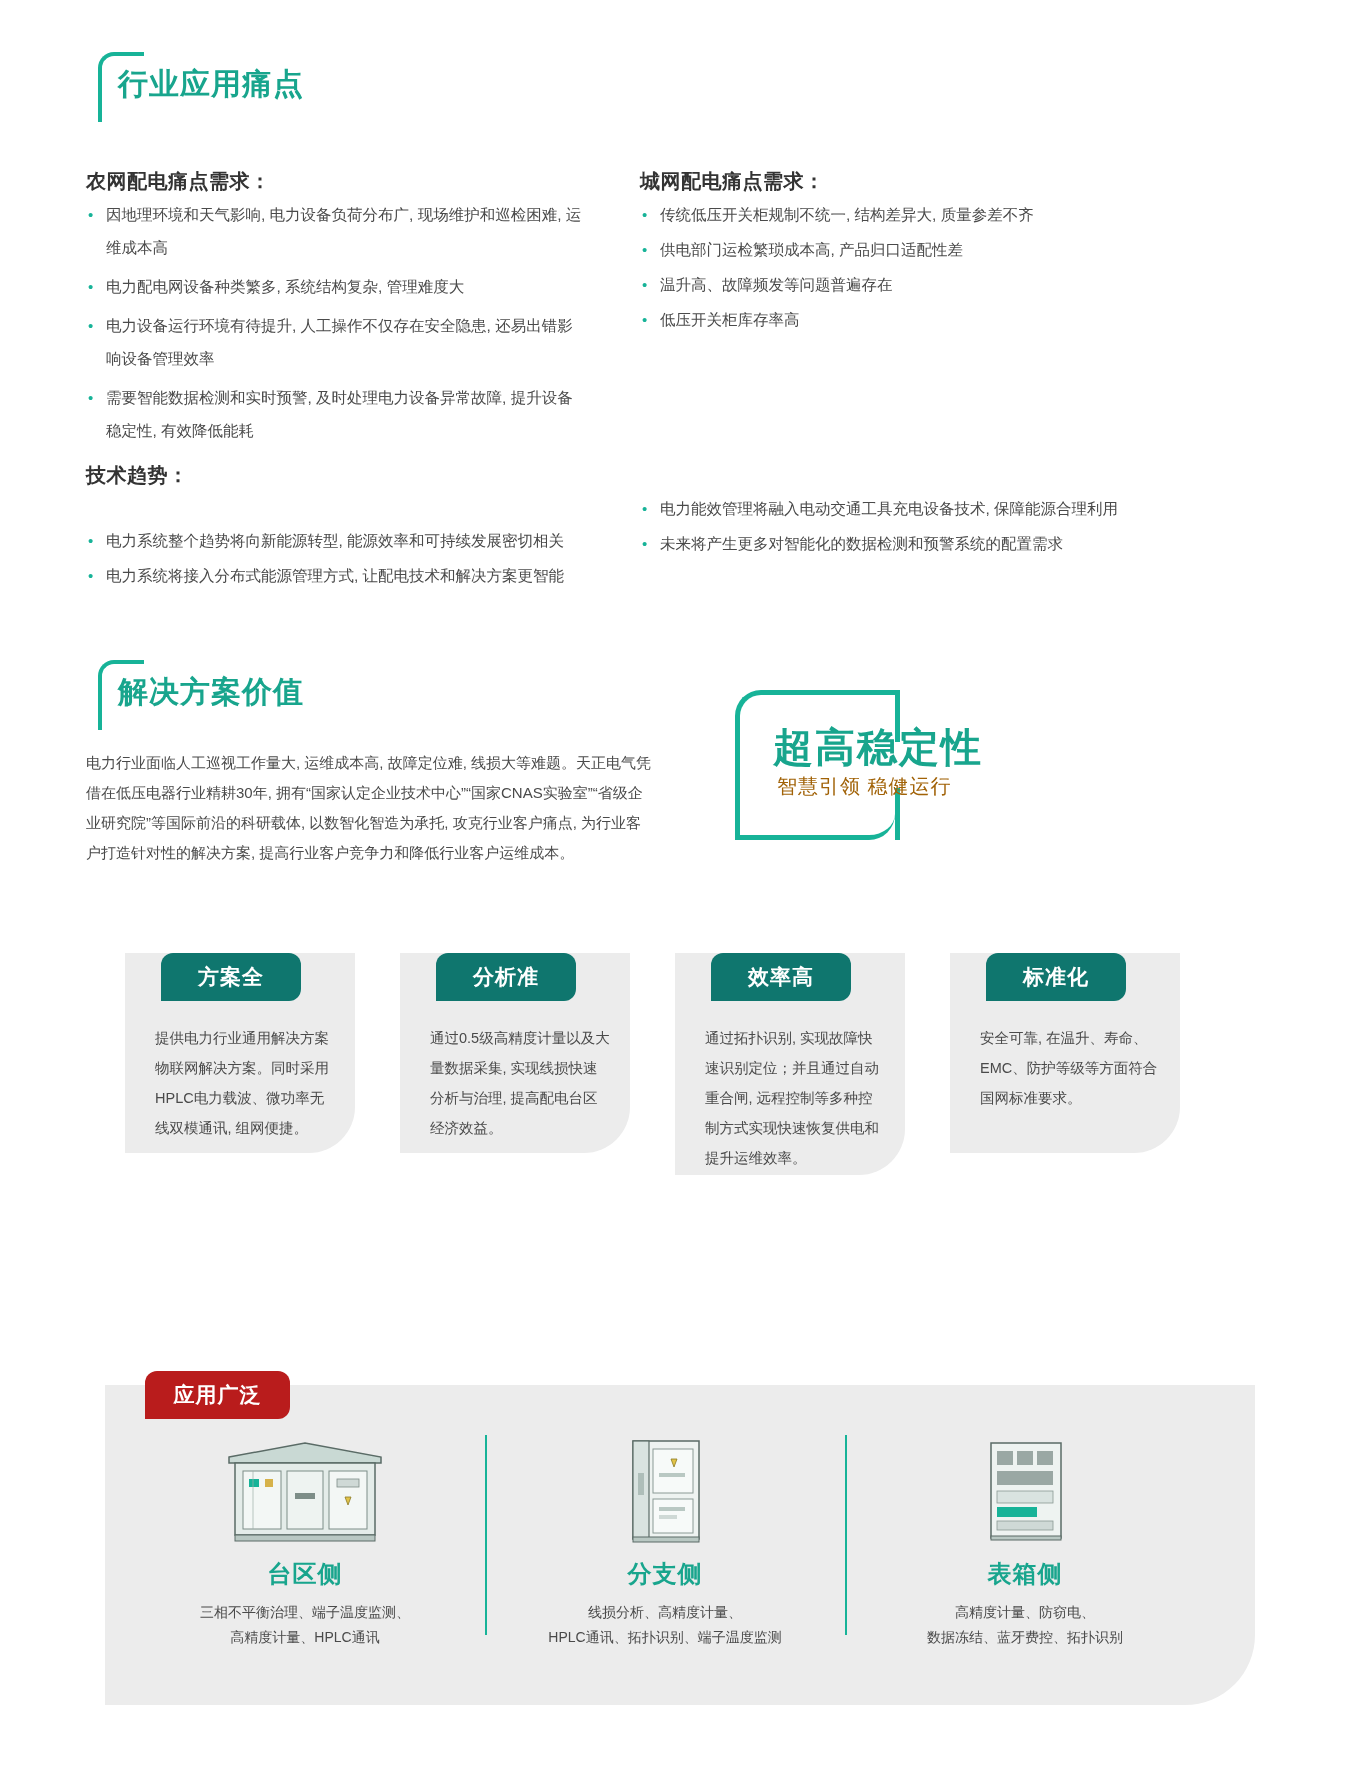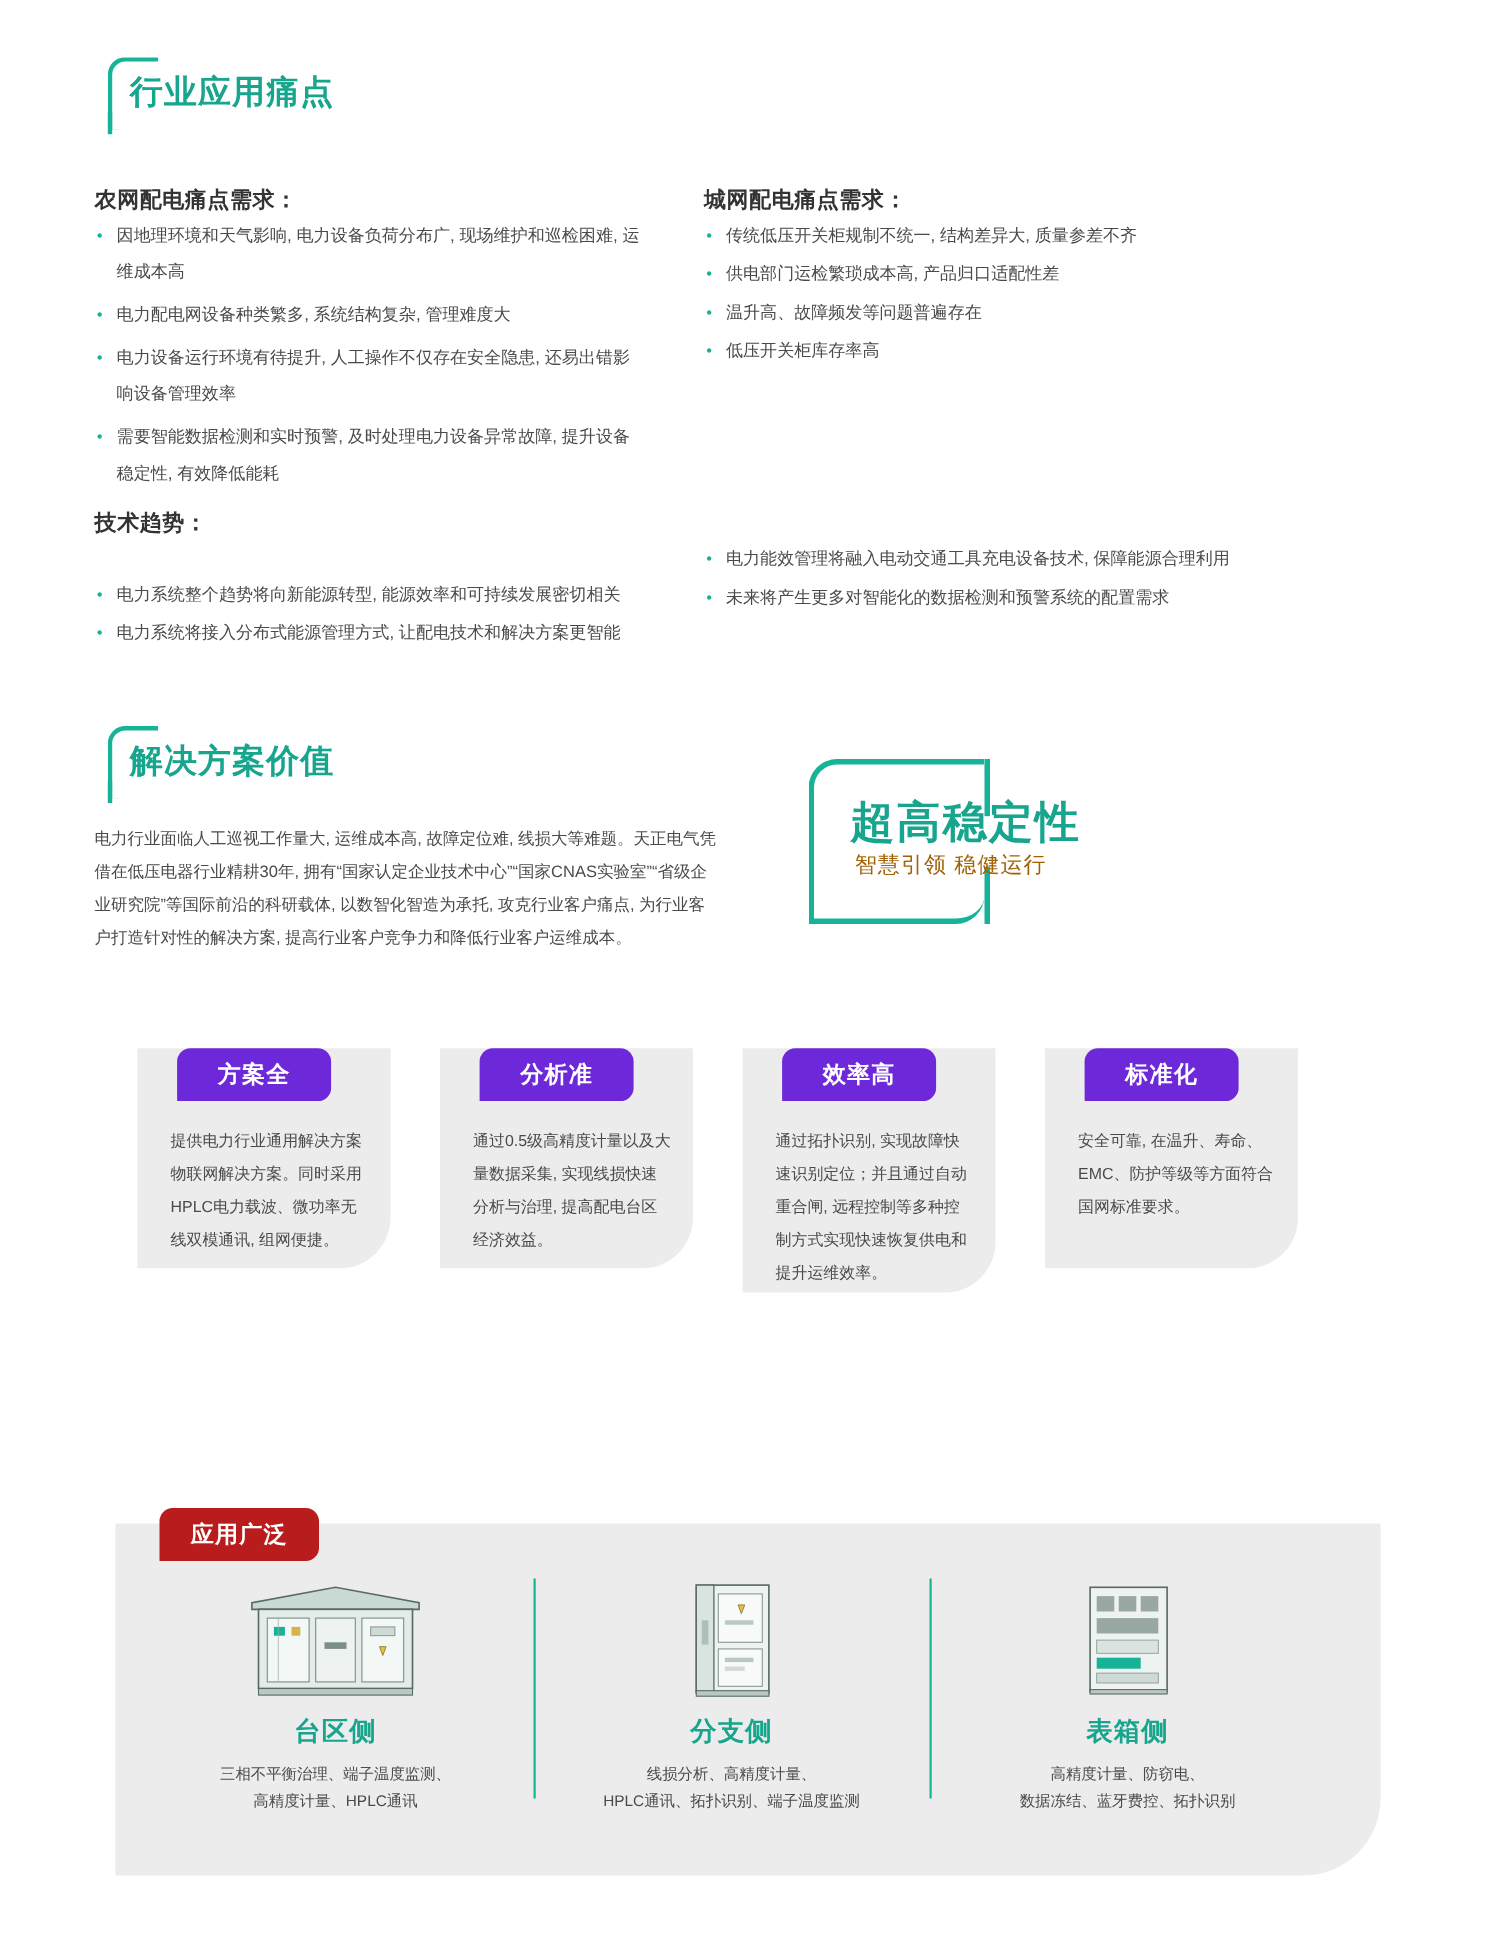--- a/index.html
+++ b/index.html
@@ -96,21 +96,21 @@
   .cards { position:absolute; left:105px; top:925px; width:1150px; height:230px; }
   .card {
     position:absolute; top:28px; width:230px; height:200px;
     background:#ececec;
     border-top-left-radius:0;
     border-bottom-right-radius:46px;
   }
   .card-tab {
     position:absolute; top:0; left:36px;
     width:140px; height:48px;
-    background:#6d28d9;
+    background:#0f766e;
     border-top-left-radius:12px;
     border-top-right-radius:12px;
     border-bottom-right-radius:12px;
     border-bottom-left-radius:0;
     color:#fff; font-size:21px; font-weight:bold;
     display:flex; align-items:center; justify-content:center;
     letter-spacing:1px;
     z-index:3;
   }
   .card-body {

